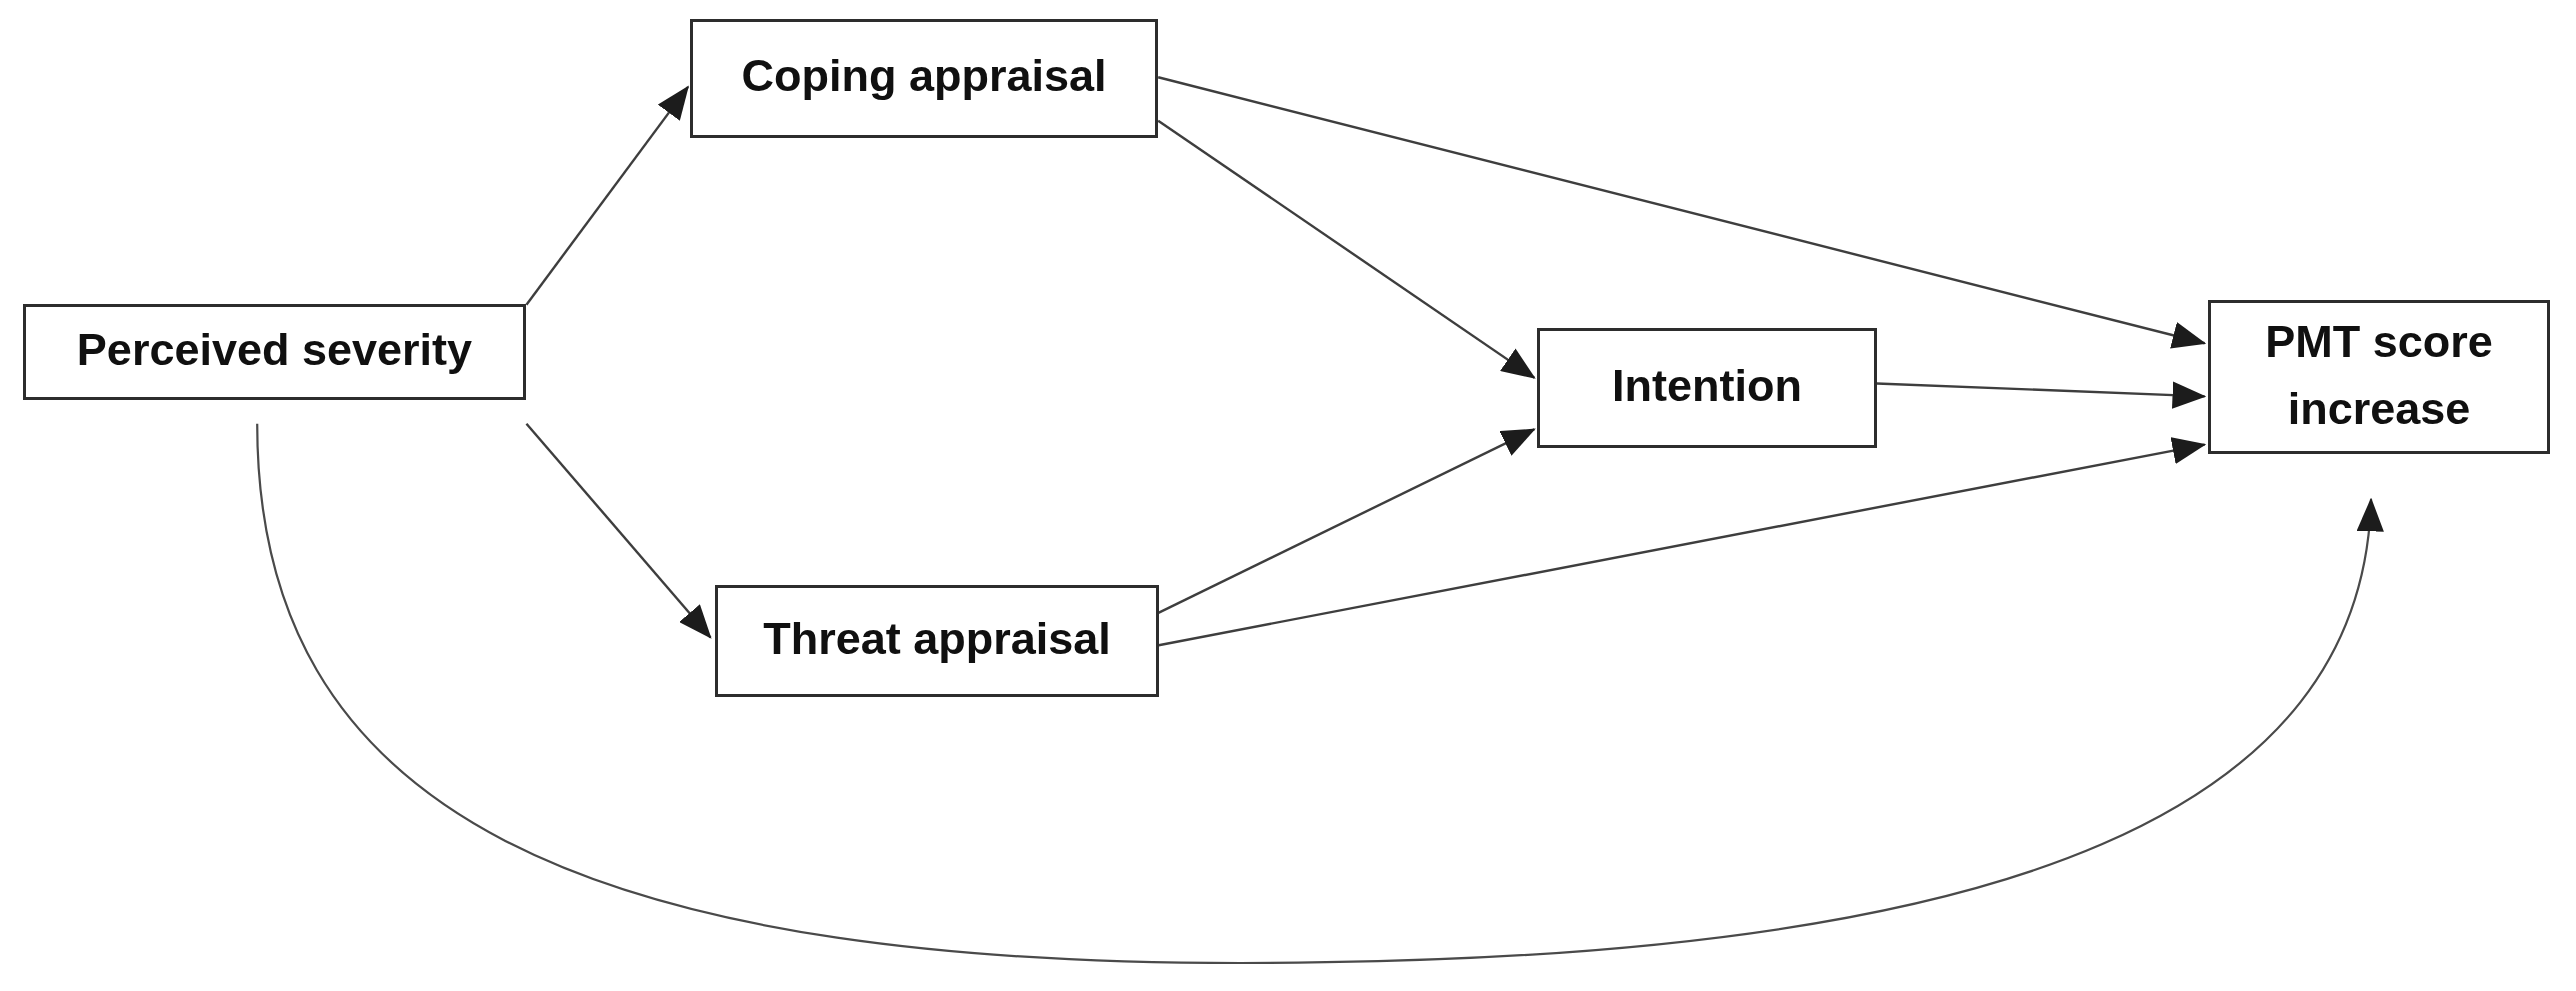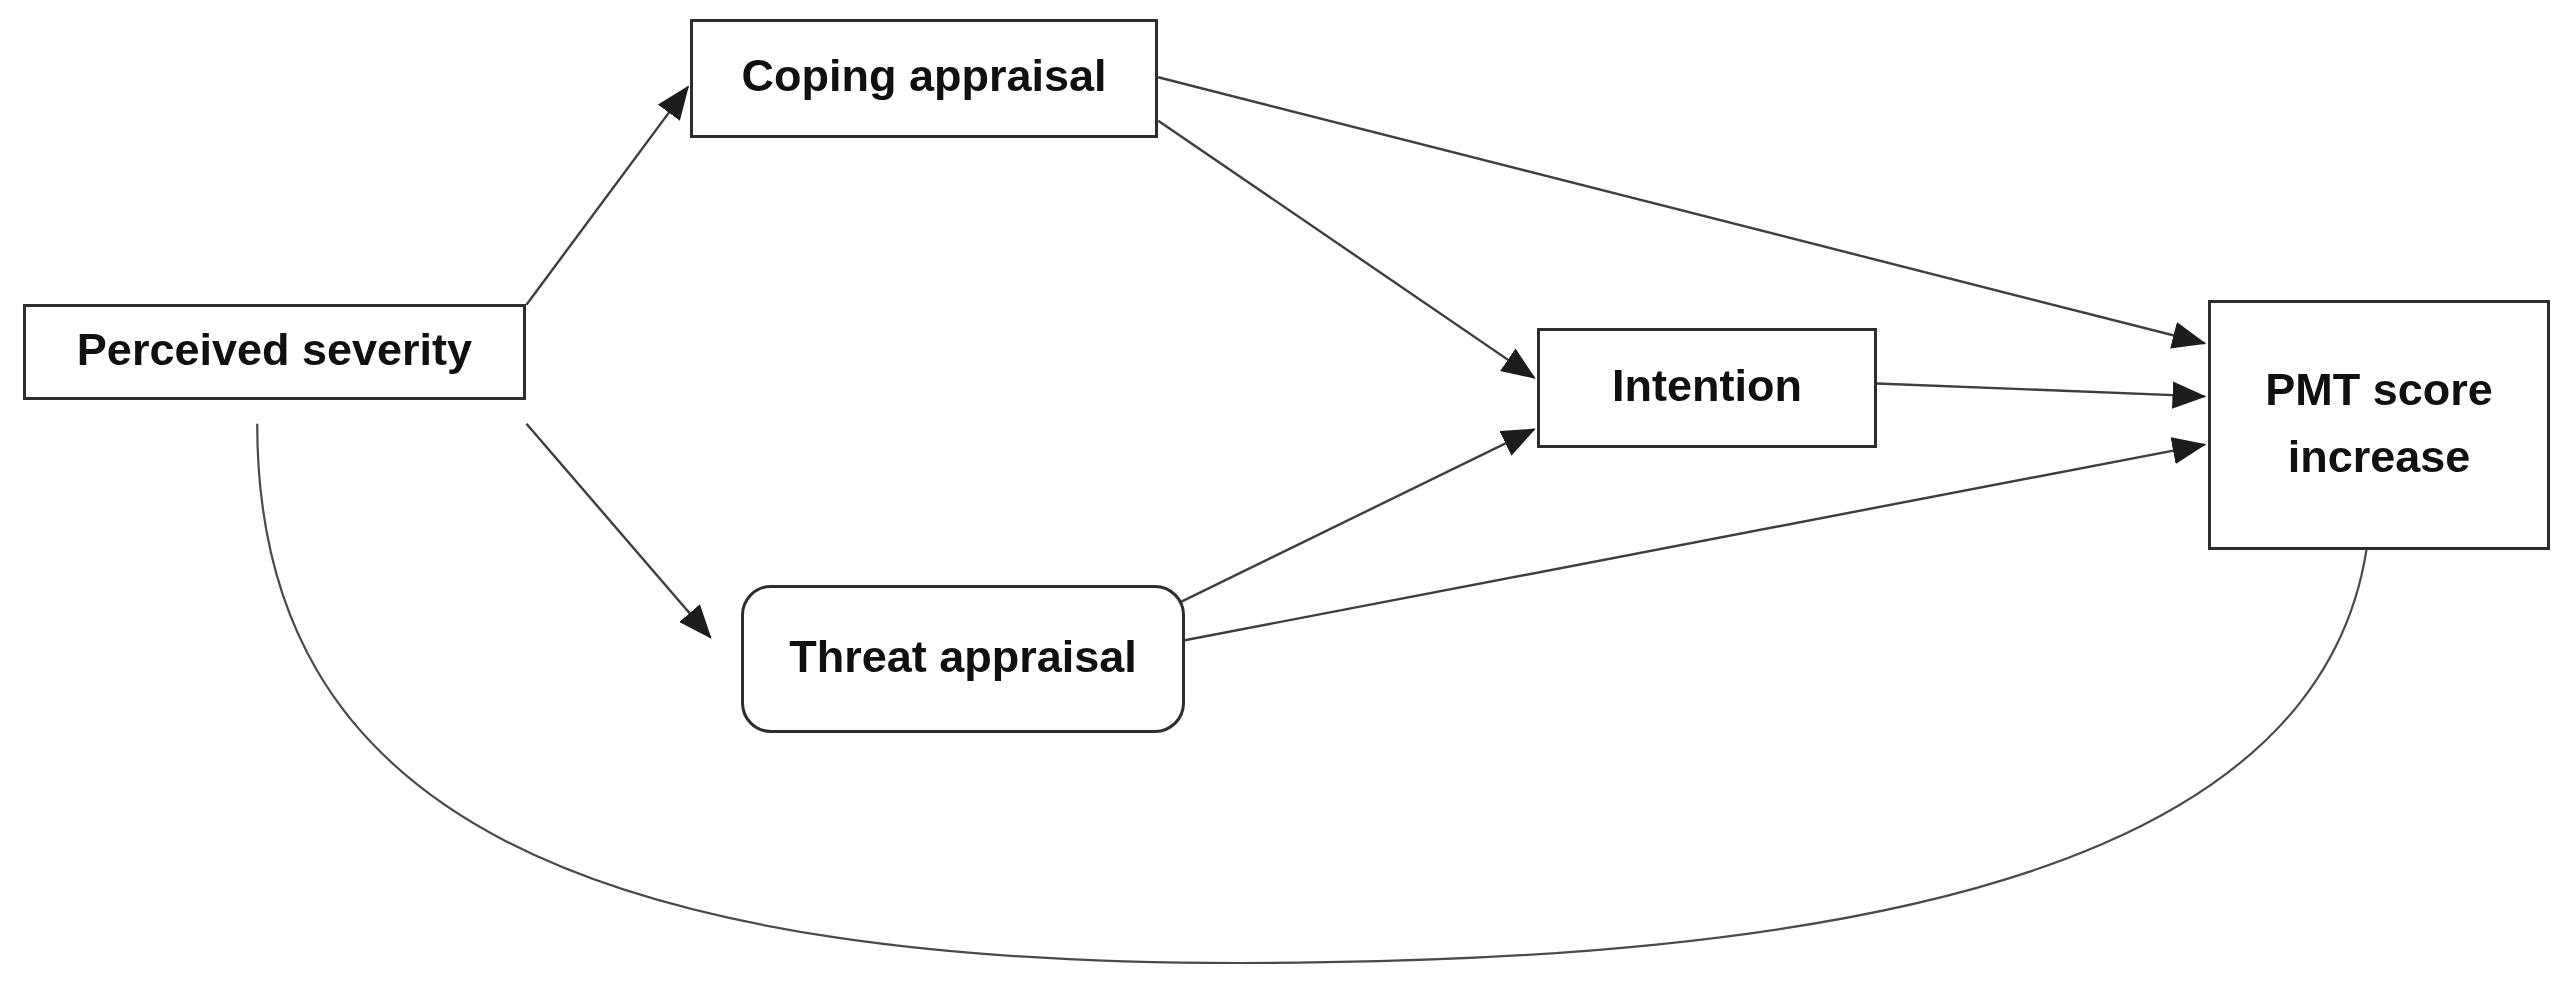--- a/index.html
+++ b/index.html
@@ -47,23 +47,23 @@
     font-size: 45px;
     line-height: 1.5;
     color: #101010;
     padding-bottom: 4px;
   }
   .node .node-label {
     display: inline-block;
   }
   #node-perceived-severity { left: 23px;   top: 304px; width: 503px; height: 96px; }
   #node-coping-appraisal   { left: 690px;  top: 18.5px;  width: 468px; height: 119px; }
-  #node-threat-appraisal   { left: 741px;  top: 585px; width: 444px; height: 148px; border-radius: 30px; }
+  #node-threat-appraisal   { left: 715px;  top: 585px; width: 444px; height: 112px; }
   #node-intention          { left: 1537px; top: 328px; width: 340px; height: 120px; }
-  #node-pmt-score-increase { left: 2208px; top: 300px; width: 342px; height: 250px; }
+  #node-pmt-score-increase { left: 2208px; top: 300px; width: 342px; height: 154px; }
   #node-pmt-score-increase .node-label { max-width: 249px; }
 </style>
 </head>
 <body>
 
 <div class="diagram">
 
   <svg class="edges-layer" viewBox="0 0 3205 1234" xmlns="http://www.w3.org/2000/svg">
     <defs>
       <marker id="arrowhead" viewBox="0 0 42 34" refX="40" refY="17" markerWidth="42" markerHeight="34" markerUnits="userSpaceOnUse" orient="auto">

